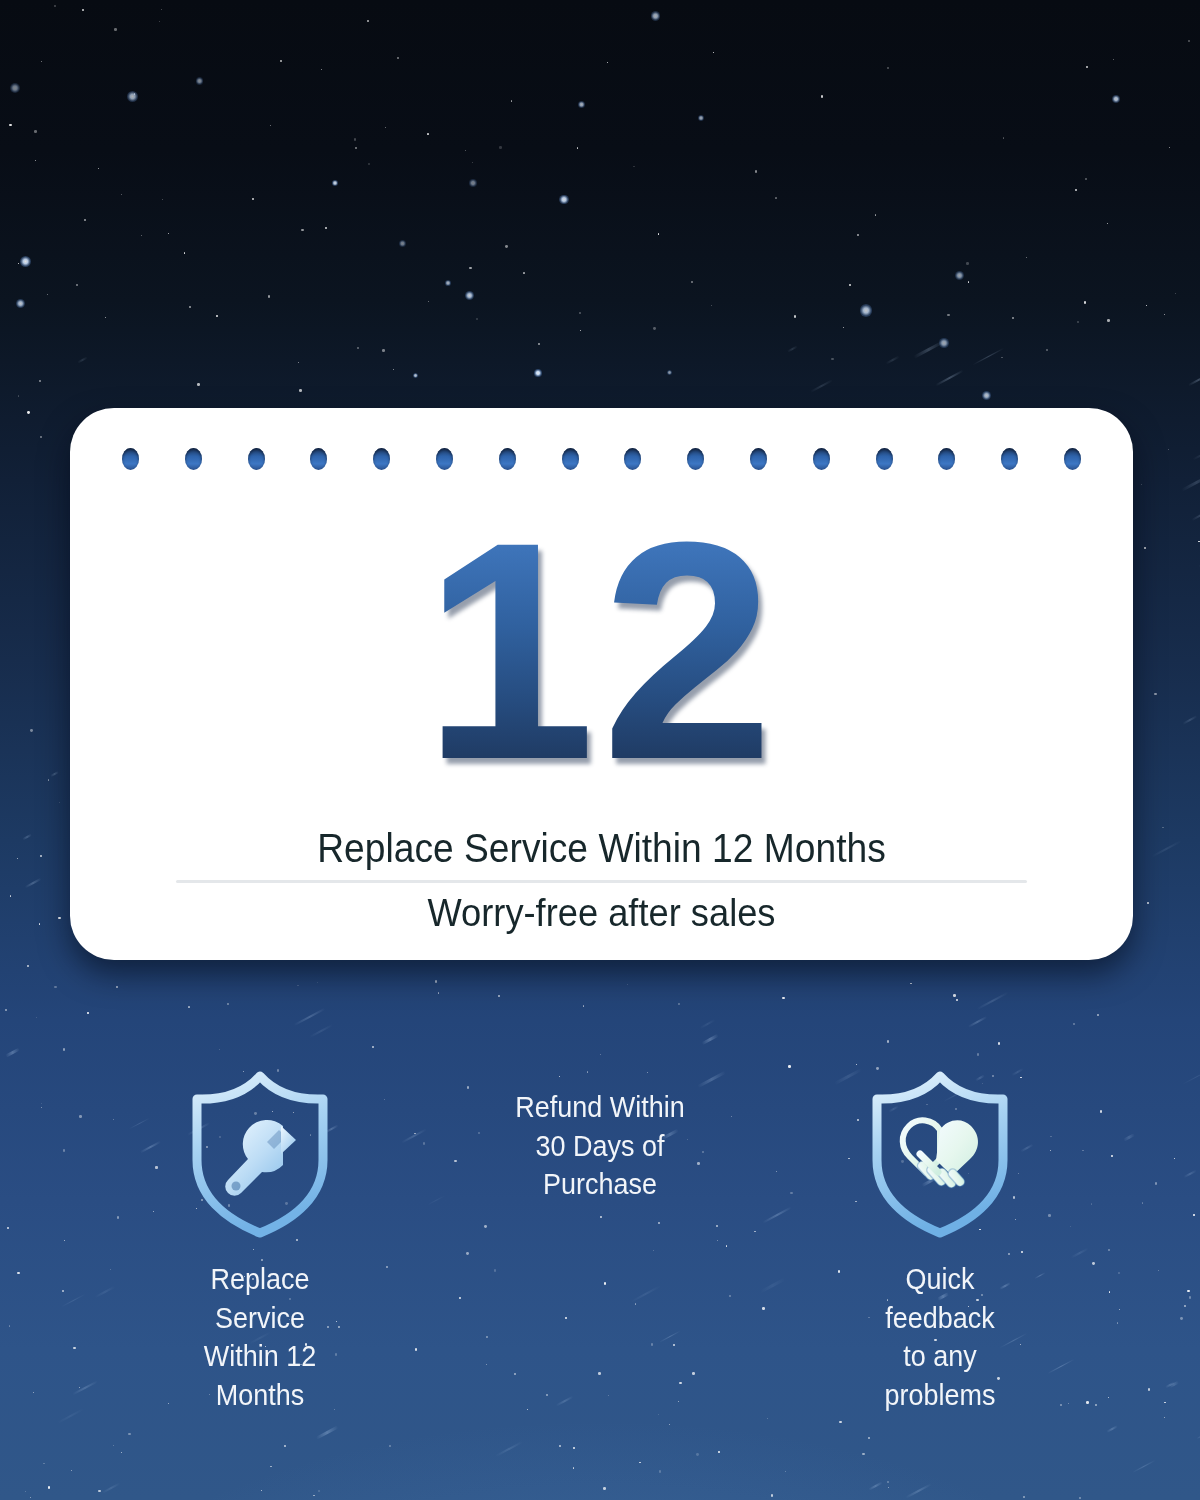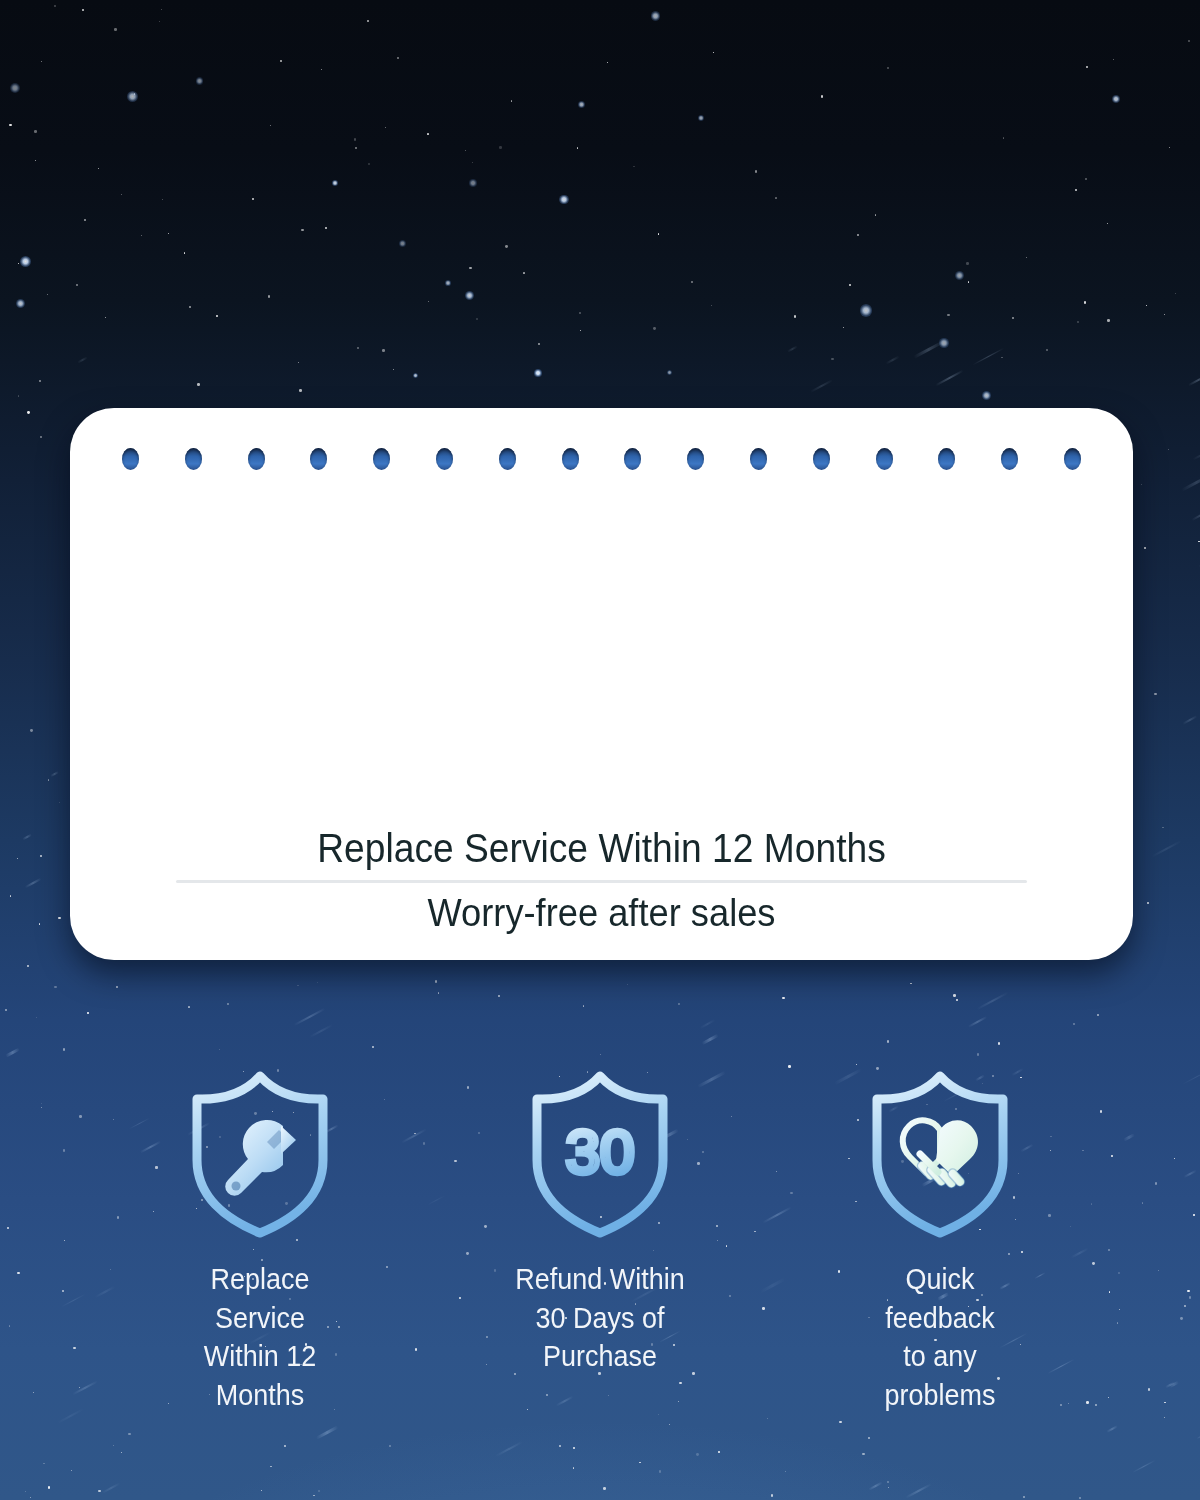--- a/index.html
+++ b/index.html
@@ -810,20 +810,21 @@
         <div class="hole"></div>
         <div class="hole"></div>
         <div class="hole"></div>
         <div class="hole"></div>
         <div class="hole"></div>
         <div class="hole"></div>
         <div class="hole"></div>
         <div class="hole"></div>
         <div class="hole"></div>
       </div>
+    <div id="big-number">12</div>
     <div id="card-caption">Replace Service Within 12 Months</div>
     <div id="card-divider"></div>
     <div id="card-subcaption">Worry-free after sales</div>
   </div>
 
   <div id="badges">
 
     <div class="badge">
       <div class="badge-icon">
         <svg viewBox="0 0 160 172" width="160" height="172">
@@ -846,33 +847,20 @@
             <path d="M101 58 L116 72 L101 86 Z"></path>
             <circle cx="56" cy="118" r="4.5" fill="rgba(40,90,150,0.45)"></circle>
           </g>
         </svg>
       </div>
       <div class="badge-label">Replace Service
 Within 12 Months</div>
     </div>
 
     <div class="badge">
-      <div class="badge-icon">
-        <svg viewBox="0 0 160 172" width="160" height="172">
-          <defs>
-            <linearGradient id="sg2" x1="0" y1="0" x2="0.25" y2="1">
-              <stop offset="0%" stop-color="#e4f3fd"></stop>
-              <stop offset="45%" stop-color="#a7d2f2"></stop>
-              <stop offset="100%" stop-color="#6fb0e5"></stop>
-            </linearGradient>
-          </defs>
-          <path d="M80 8 C96 26 118 32 143 31 L143 92 C143 128 115 151 80 165 C45 151 17 128 17 92 L17 31 C42 32 64 26 80 8 Z" fill="none" stroke="url(#sg2)" stroke-width="9" stroke-linejoin="round"></path>
-          <text x="80" y="105" text-anchor="middle" font-family="Liberation Sans, sans-serif" font-size="62" fill="none" stroke="url(#sg2)" stroke-width="5.5">30</text>
-        </svg>
-      </div>
       <div class="badge-label">Refund Within
 30 Days of Purchase</div>
     </div>
 
     <div class="badge">
       <div class="badge-icon">
         <svg viewBox="0 0 160 172" width="160" height="172">
           <defs>
             <linearGradient id="sg3" x1="0" y1="0" x2="0.25" y2="1">
               <stop offset="0%" stop-color="#e4f3fd"></stop>

